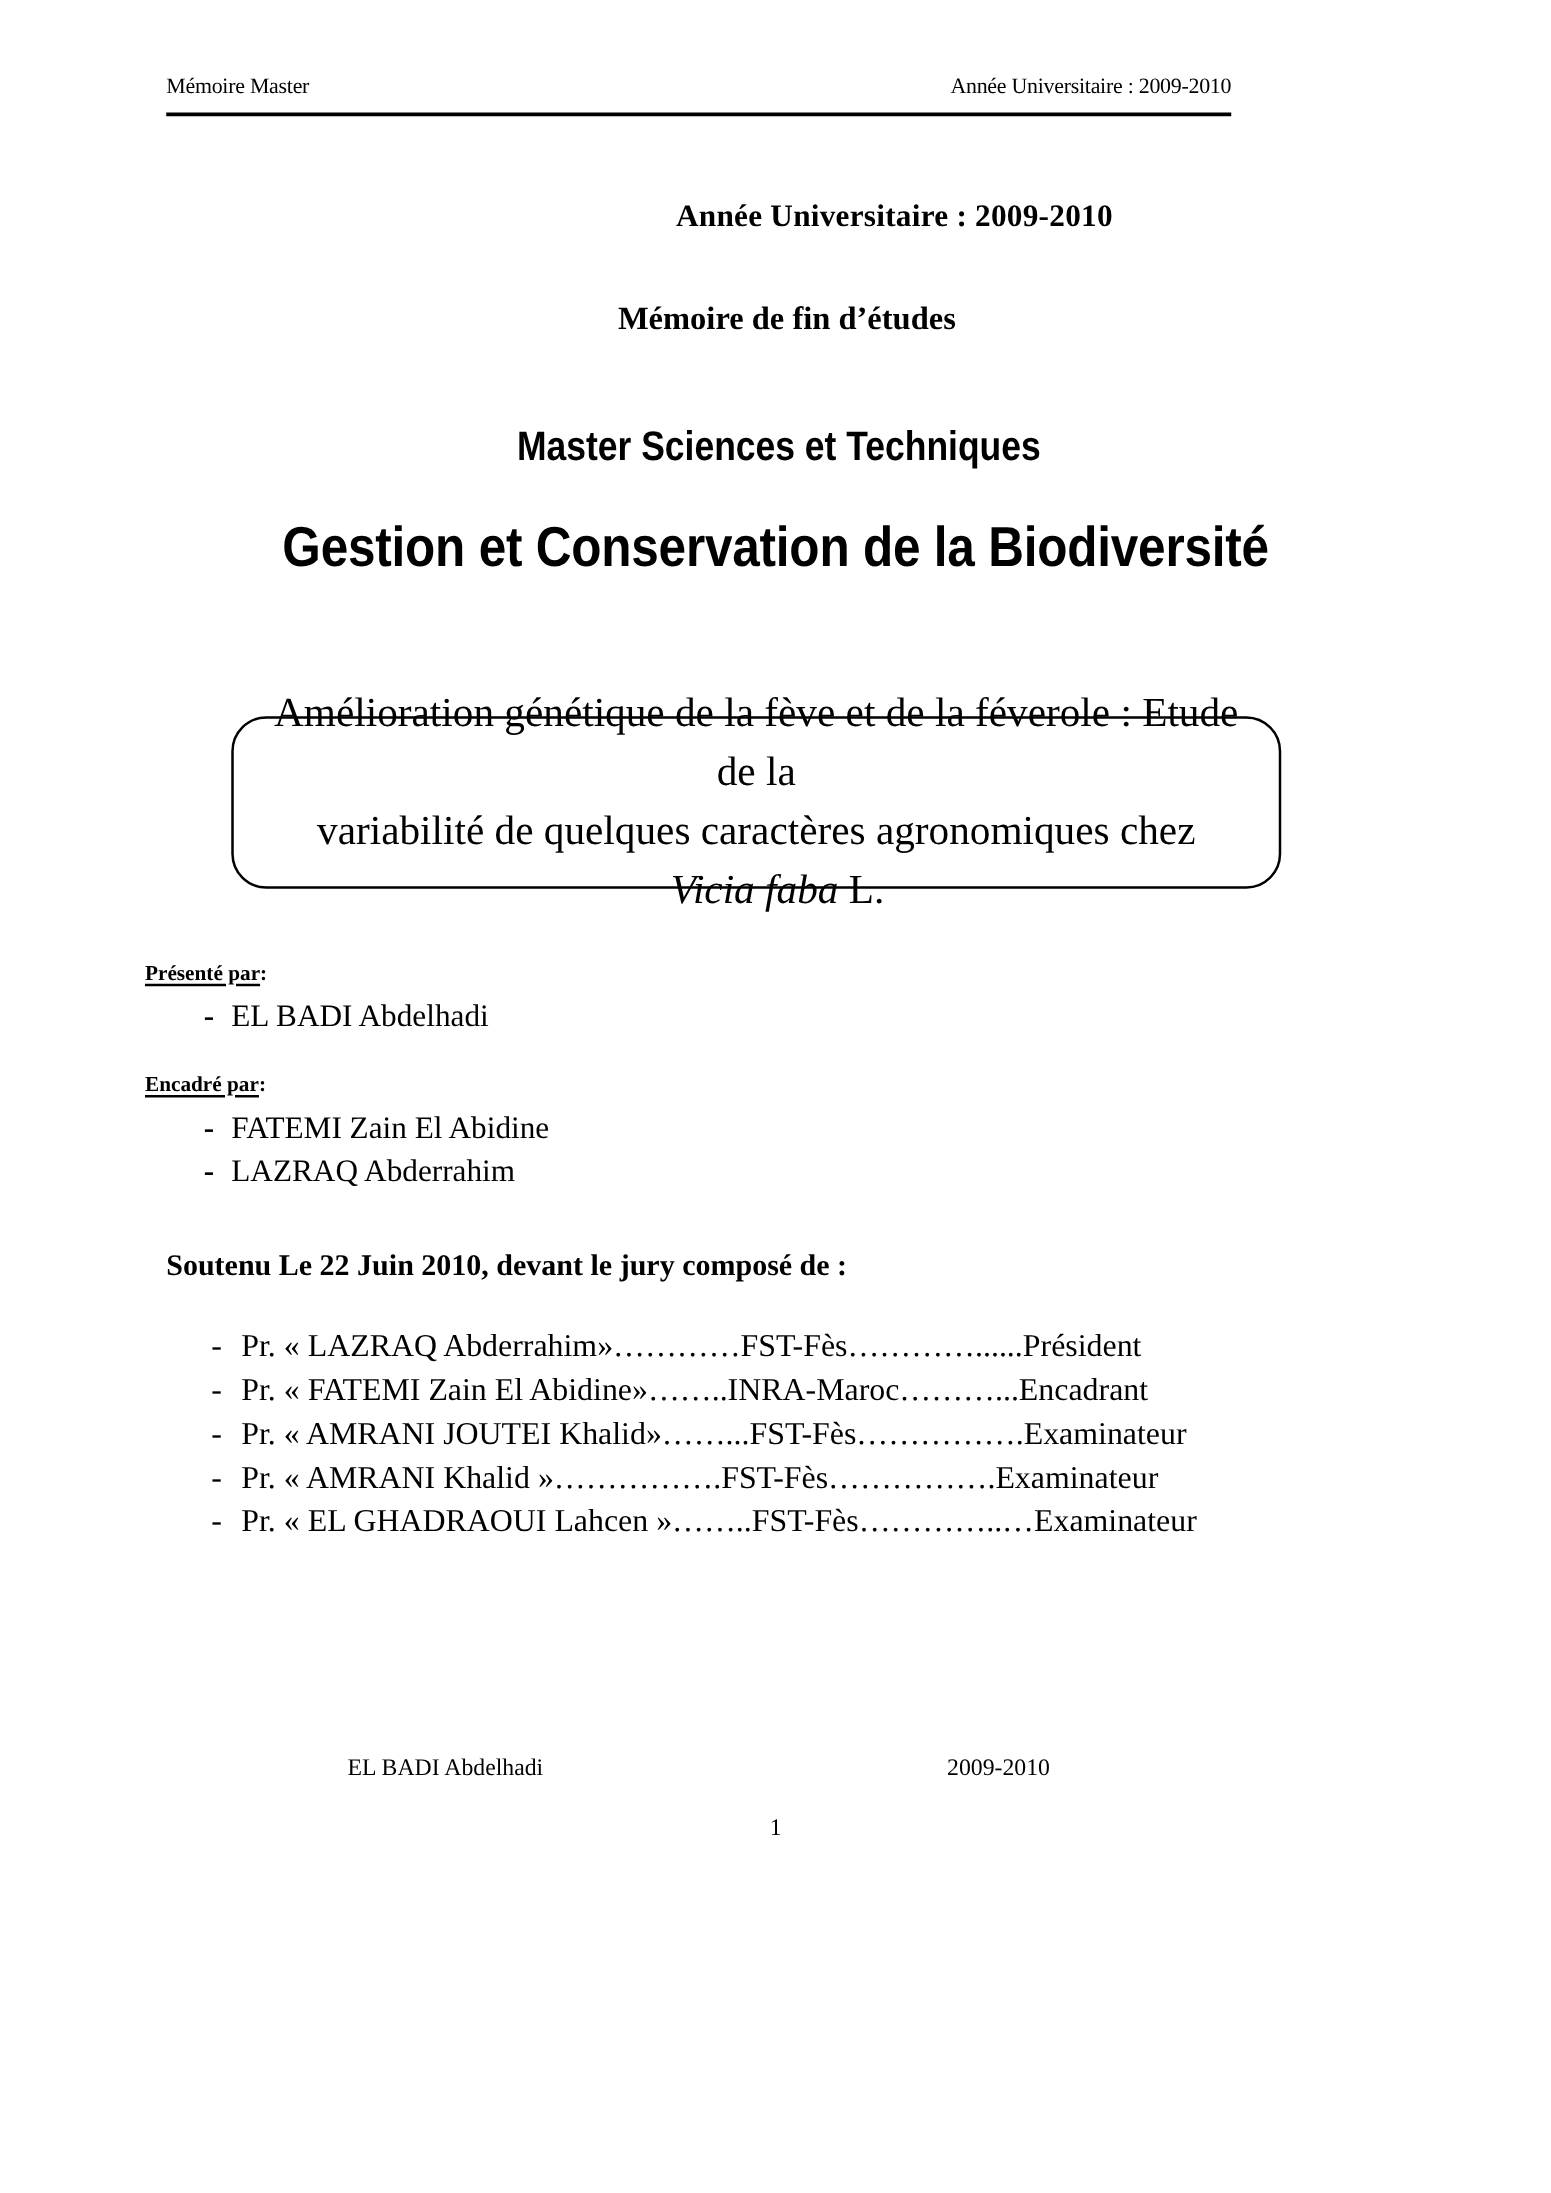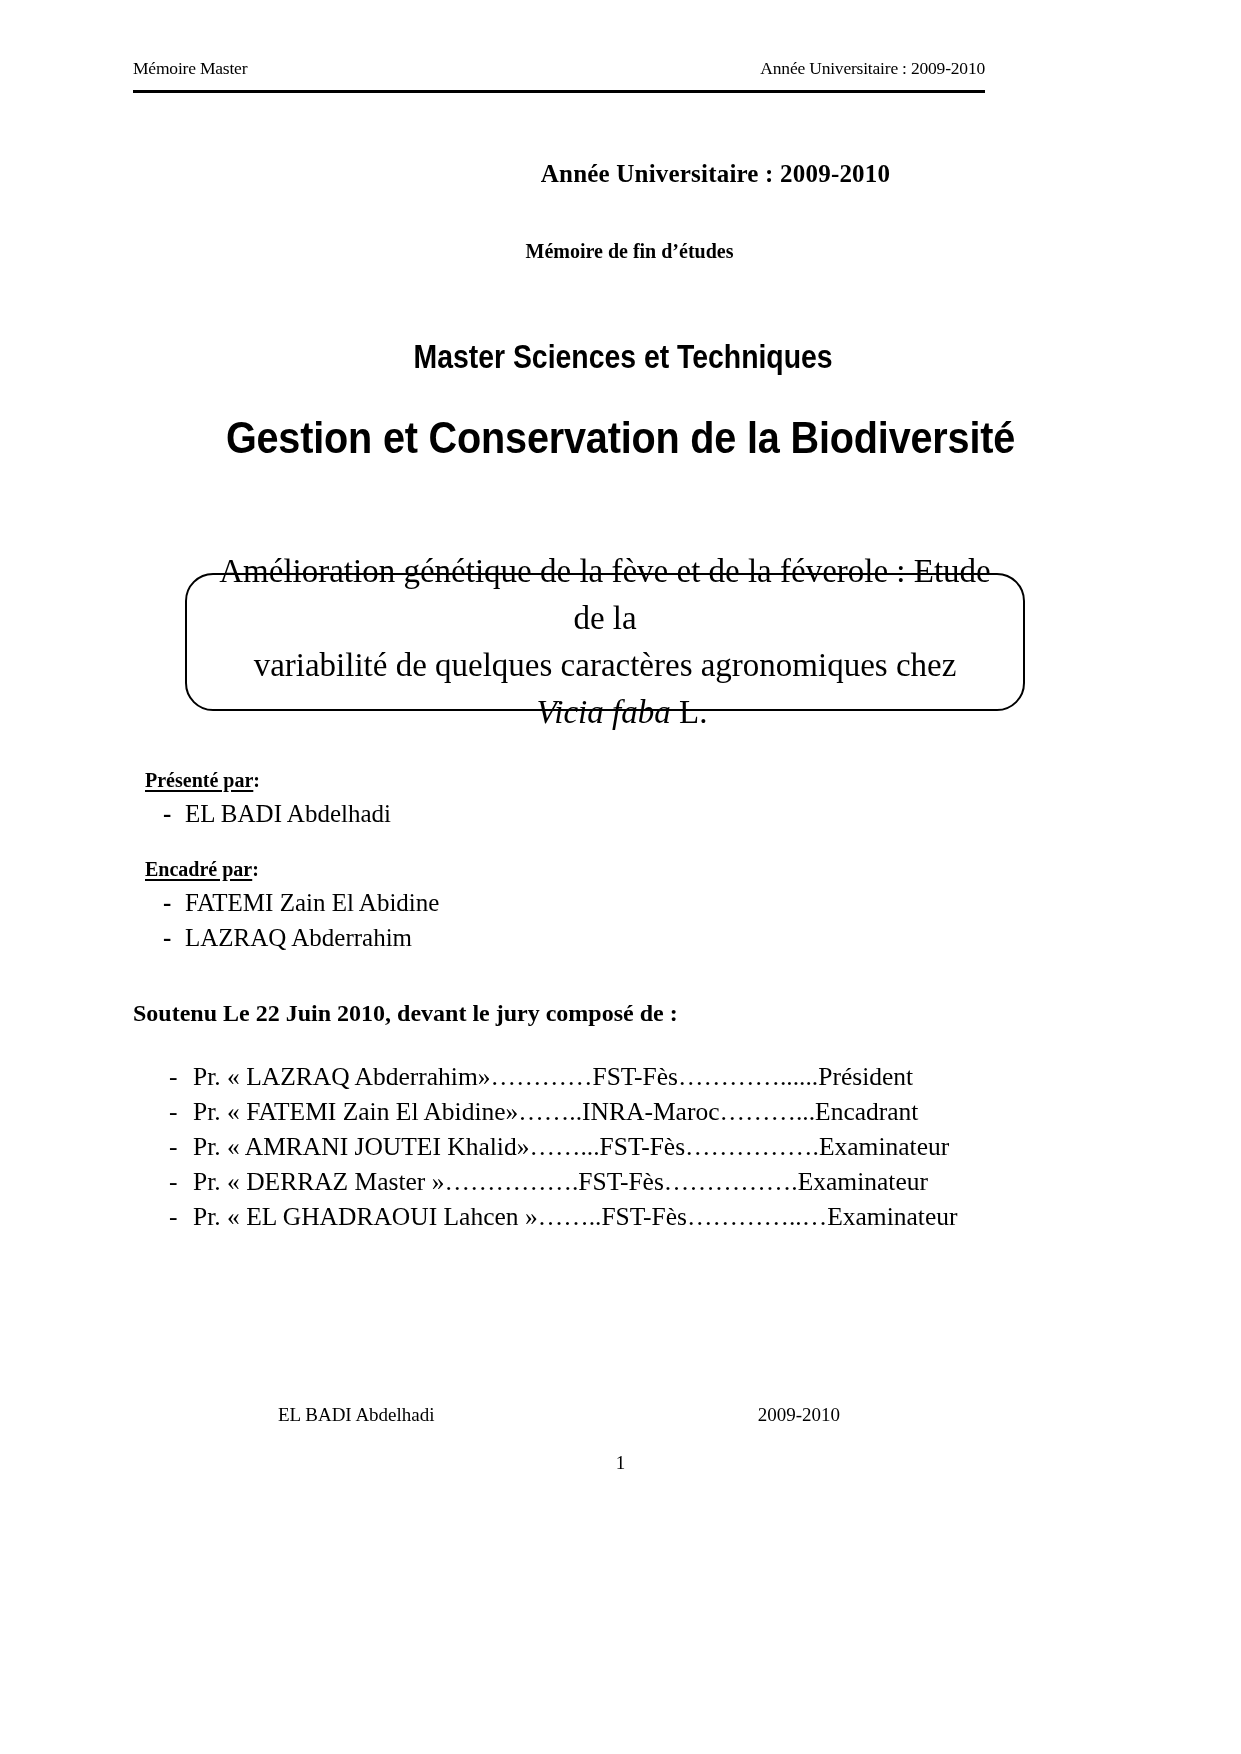--- a/index.html
+++ b/index.html
@@ -62,21 +62,21 @@
     letter-spacing: 0.2px;
   }
 
   .memoire-line {
     position: absolute;
     left: 0; top: 240px;
     width: 1241px;
     text-align: center;
     padding-left: 18px;
     box-sizing: border-box;
-    font-size: 20px;
+    font-size: 26px;
     font-weight: bold;
   }
 
   .master-line {
     position: absolute;
     left: 0; top: 338px;
     width: 1241px;
     text-align: center;
     padding-left: 6px;
     box-sizing: border-box;
@@ -130,22 +130,22 @@
     text-align: center;
     font-size: 33px;
     line-height: 1.42;
     padding: 0 26px;
   }
   .title-box-inner i { font-style: italic; margin-left: 34px; }
 
   
   .sec-head {
     position: absolute;
-    left: 145px;
-    font-size: 20px;
+    left: 116px;
+    font-size: 17px;
     font-weight: bold;
     white-space: nowrap;
   }
   .sec-head .ul {
     text-decoration: underline;
     text-underline-offset: 3px;
     text-decoration-thickness: 2px;
   }
 
   .bullet-list {
@@ -282,21 +282,21 @@
     <li>
       <span class="dash">-</span>
       <span class="txt">Pr. « FATEMI Zain El Abidine»……..INRA-Maroc………...Encadrant</span>
     </li>
     <li>
       <span class="dash">-</span>
       <span class="txt">Pr. « AMRANI JOUTEI Khalid»……...FST-Fès…………….Examinateur</span>
     </li>
     <li>
       <span class="dash">-</span>
-      <span class="txt">Pr. « DERRAZ Master »…………….FST-Fès…………….Examinateur</span>
+      <span class="txt">Pr. « AMRANI Khalid »…………….FST-Fès…………….Examinateur</span>
     </li>
     <li>
       <span class="dash">-</span>
       <span class="txt">Pr. « EL GHADRAOUI Lahcen »……..FST-Fès…………..…Examinateur</span>
     </li>
   </ul>
 
   <div class="foot-row">
     <span>EL BADI Abdelhadi</span>
     <span>2009-2010</span>

